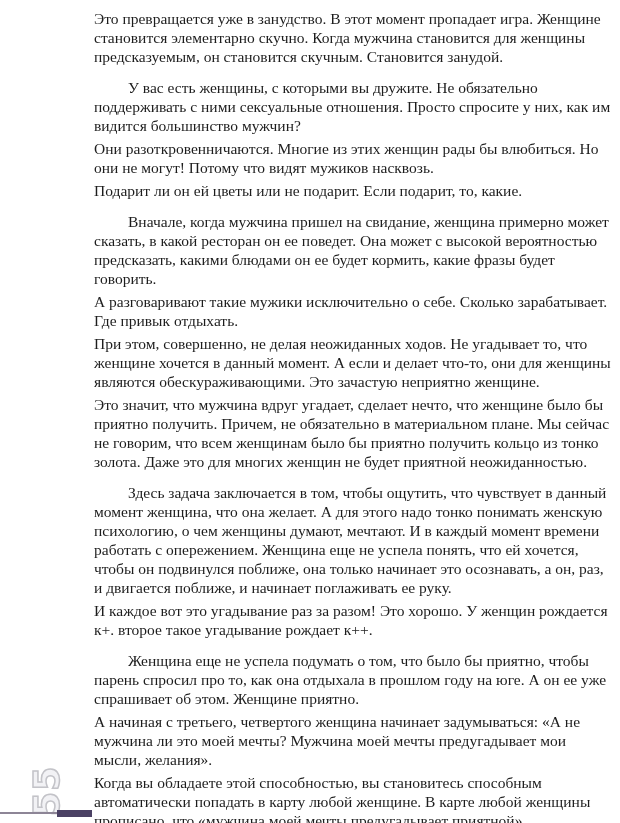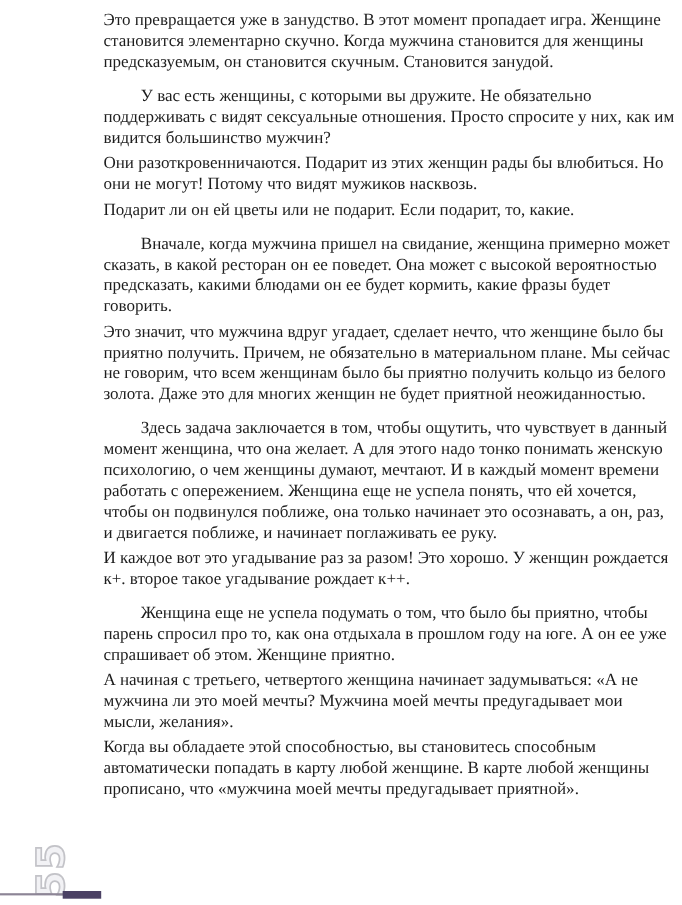--- a/index.html
+++ b/index.html
@@ -61,25 +61,27 @@
     height: 7px;
     background: var(--rule-thick, #4b4164);
   }
 </style>
 </head>
 <body>
 
 <div class="page">
   <div class="text-block" id="text-block">
       <p class="para">Это превращается уже в занудство. В этот момент пропадает игра. Женщине становится элементарно скучно. Когда мужчина становится для женщины предсказуемым, он становится скучным. Становится занудой.</p>
-      <p class="para indent spaced">У вас есть женщины, с которыми вы дружите. Не обязательно поддерживать с видят сексуальные отношения. Просто спросите у них, как им видится большинство мужчин?</p>
-      <p class="para">Они разоткровенничаются. Подарит из этих женщин рады бы влюбиться. Но они не могут! Потому что видят мужиков насквозь.</p>
+      <p class="para indent spaced">У вас есть женщины, с которыми вы дружите. Не обязательно поддерживать с ними сексуальные отношения. Просто спросите у них, как им видится большинство мужчин?</p>
+      <p class="para">Они разоткровенничаются. Многие из этих женщин рады бы влюбиться. Но они не могут! Потому что видят мужиков насквозь.</p>
       <p class="para">Подарит ли он ей цветы или не подарит. Если подарит, то, какие.</p>
       <p class="para indent spaced">Вначале, когда мужчина пришел на свидание, женщина примерно может сказать, в какой ресторан он ее поведет. Она может с высокой вероятностью предсказать, какими блюдами он ее будет кормить, какие фразы будет говорить.</p>
-      <p class="para">Это значит, что мужчина вдруг угадает, сделает нечто, что женщине было бы приятно получить. Причем, не обязательно в материальном плане. Мы сейчас не говорим, что всем женщинам было бы приятно получить кольцо из белого золота. Даже это для многих женщин не будет приятной неожиданностью.</p>
+      <p class="para">А разговаривают такие мужики исключительно о себе. Сколько зарабатывает. Где привык отдыхать.</p>
+      <p class="para">При этом, совершенно, не делая неожиданных ходов. Не угадывает то, что женщине хочется в данный момент. А если и делает что-то, они для женщины являются обескураживающими. Это зачастую неприятно женщине.</p>
+      <p class="para">Это значит, что мужчина вдруг угадает, сделает нечто, что женщине было бы приятно получить. Причем, не обязательно в материальном плане. Мы сейчас не говорим, что всем женщинам было бы приятно получить кольцо из тонко золота. Даже это для многих женщин не будет приятной неожиданностью.</p>
       <p class="para indent spaced">Здесь задача заключается в том, чтобы ощутить, что чувствует в данный момент женщина, что она желает. А для этого надо тонко понимать женскую психологию, о чем женщины думают, мечтают. И в каждый момент времени работать с опережением. Женщина еще не успела понять, что ей хочется, чтобы он подвинулся поближе, она только начинает это осознавать, а он, раз, и двигается поближе, и начинает поглаживать ее руку.</p>
       <p class="para">И каждое вот это угадывание раз за разом! Это хорошо. У женщин рождается к+. второе такое угадывание рождает к++.</p>
       <p class="para indent spaced">Женщина еще не успела подумать о том, что было бы приятно, чтобы парень спросил про то, как она отдыхала в прошлом году на юге. А он ее уже спрашивает об этом. Женщине приятно.</p>
       <p class="para">А начиная с третьего, четвертого женщина начинает задумываться: «А не мужчина ли это моей мечты? Мужчина моей мечты предугадывает мои мысли, желания».</p>
       <p class="para">Когда вы обладаете этой способностью, вы становитесь способным автоматически попадать в карту любой женщине. В карте любой женщины прописано, что «мужчина моей мечты предугадывает приятной».</p>
     </div>
   <div class="page-number">55</div>
   <div class="rule-thin"></div>
   <div class="rule-thick"></div>
 </div>

